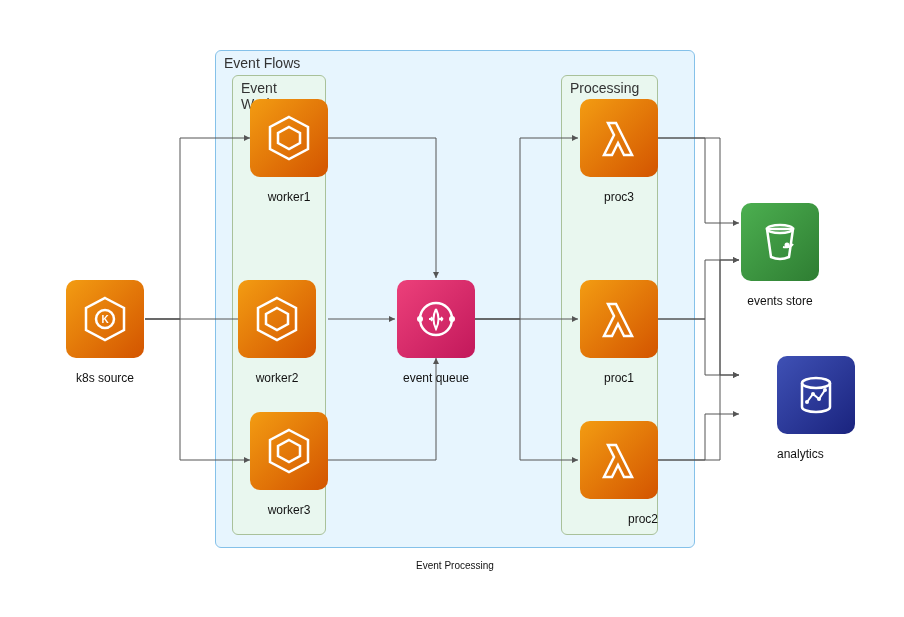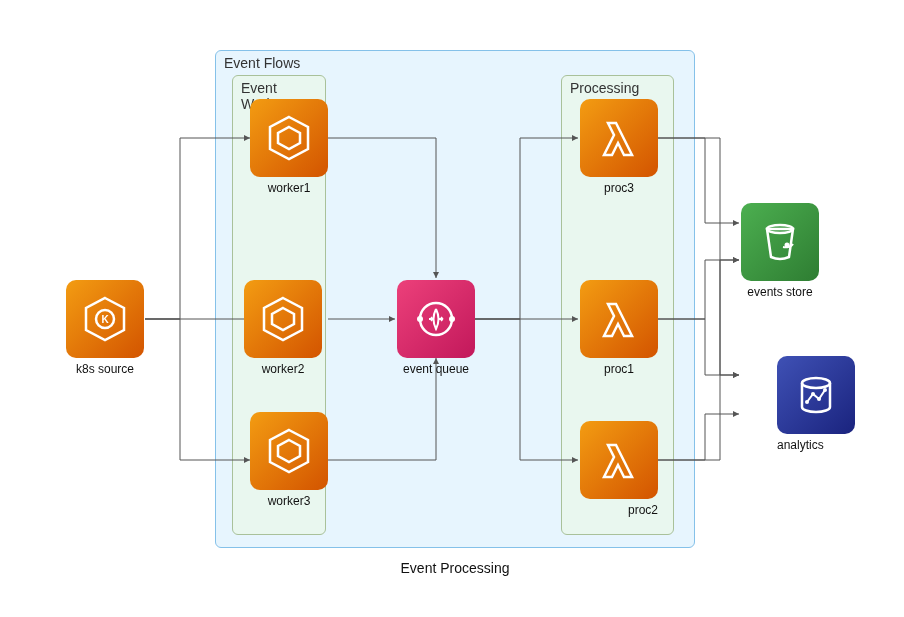--- a/index.html
+++ b/index.html
@@ -44,26 +44,26 @@
     align-items: center;
     justify-content: center;
   }
   .icon-orange { background: linear-gradient(135deg, #f39c12, #d35400); }
   .icon-pink { background: linear-gradient(135deg, #ec407a, #c2185b); }
   .icon-green { background: linear-gradient(135deg, #4caf50, #2e7d32); }
   .icon-blue { background: linear-gradient(135deg, #3f51b5, #1a237e); }
   .node-label {
     font-size: 12px;
     color: #111;
-    margin-top: 4px;
+    margin-top: 13px;
     white-space: nowrap;
   }
   .diagram-title {
     position: absolute;
-    font-size: 14px;
+    font-size: 10px;
     color: #111;
     text-align: center;
   }
   svg.arrows {
     position: absolute;
     top: 0; left: 0;
     width: 904px;
     height: 617px;
     pointer-events: none;
   }
@@ -72,21 +72,21 @@
 <body>
 
 <div class="group-box group-outer" style="left:215px; top:50px; width:480px; height:498px;">
   <span class="group-label">Event Flows</span>
 </div>
 
 <div class="group-box group-inner" style="left:232px; top:75px; width:94px; height:460px;">
   <span class="group-label">Event Workers</span>
 </div>
 
-<div class="group-box group-inner" style="left:561px; top:75px; width:113px; height:460px;">
+<div class="group-box group-inner" style="left:561px; top:75px; width:97px; height:460px;">
   <span class="group-label">Processing</span>
 </div>
 
 <svg class="arrows">
   <defs>
     <marker id="arrow" markerWidth="8" markerHeight="8" refX="6" refY="3" orient="auto">
       <path d="M0,0 L6,3 L0,6 Z" fill="#555"></path>
     </marker>
   </defs>
   <g stroke="#555" stroke-width="1" fill="none" marker-end="url(#arrow)">
@@ -126,21 +126,21 @@
 
 <div class="node" style="left:250px; top:99px;">
   <div class="node-icon icon-orange">
     <svg width="50" height="50" viewBox="0 0 50 50">
       <polygon points="25,4 44,14 44,36 25,46 6,36 6,14" fill="none" stroke="#fff" stroke-width="2.5"></polygon>
       <polygon points="25,14 36,20 36,30 25,36 14,30 14,20" fill="none" stroke="#fff" stroke-width="2.5"></polygon>
     </svg>
   </div>
   <div class="node-label">worker1</div>
 </div>
-<div class="node" style="left:244px; top:280px;">
+<div class="node" style="left:238px; top:280px;">
   <div class="node-icon icon-orange">
     <svg width="50" height="50" viewBox="0 0 50 50">
       <polygon points="25,4 44,14 44,36 25,46 6,36 6,14" fill="none" stroke="#fff" stroke-width="2.5"></polygon>
       <polygon points="25,14 36,20 36,30 25,36 14,30 14,20" fill="none" stroke="#fff" stroke-width="2.5"></polygon>
     </svg>
   </div>
   <div class="node-label">worker2</div>
 </div>
 <div class="node" style="left:250px; top:412px;">
   <div class="node-icon icon-orange">

